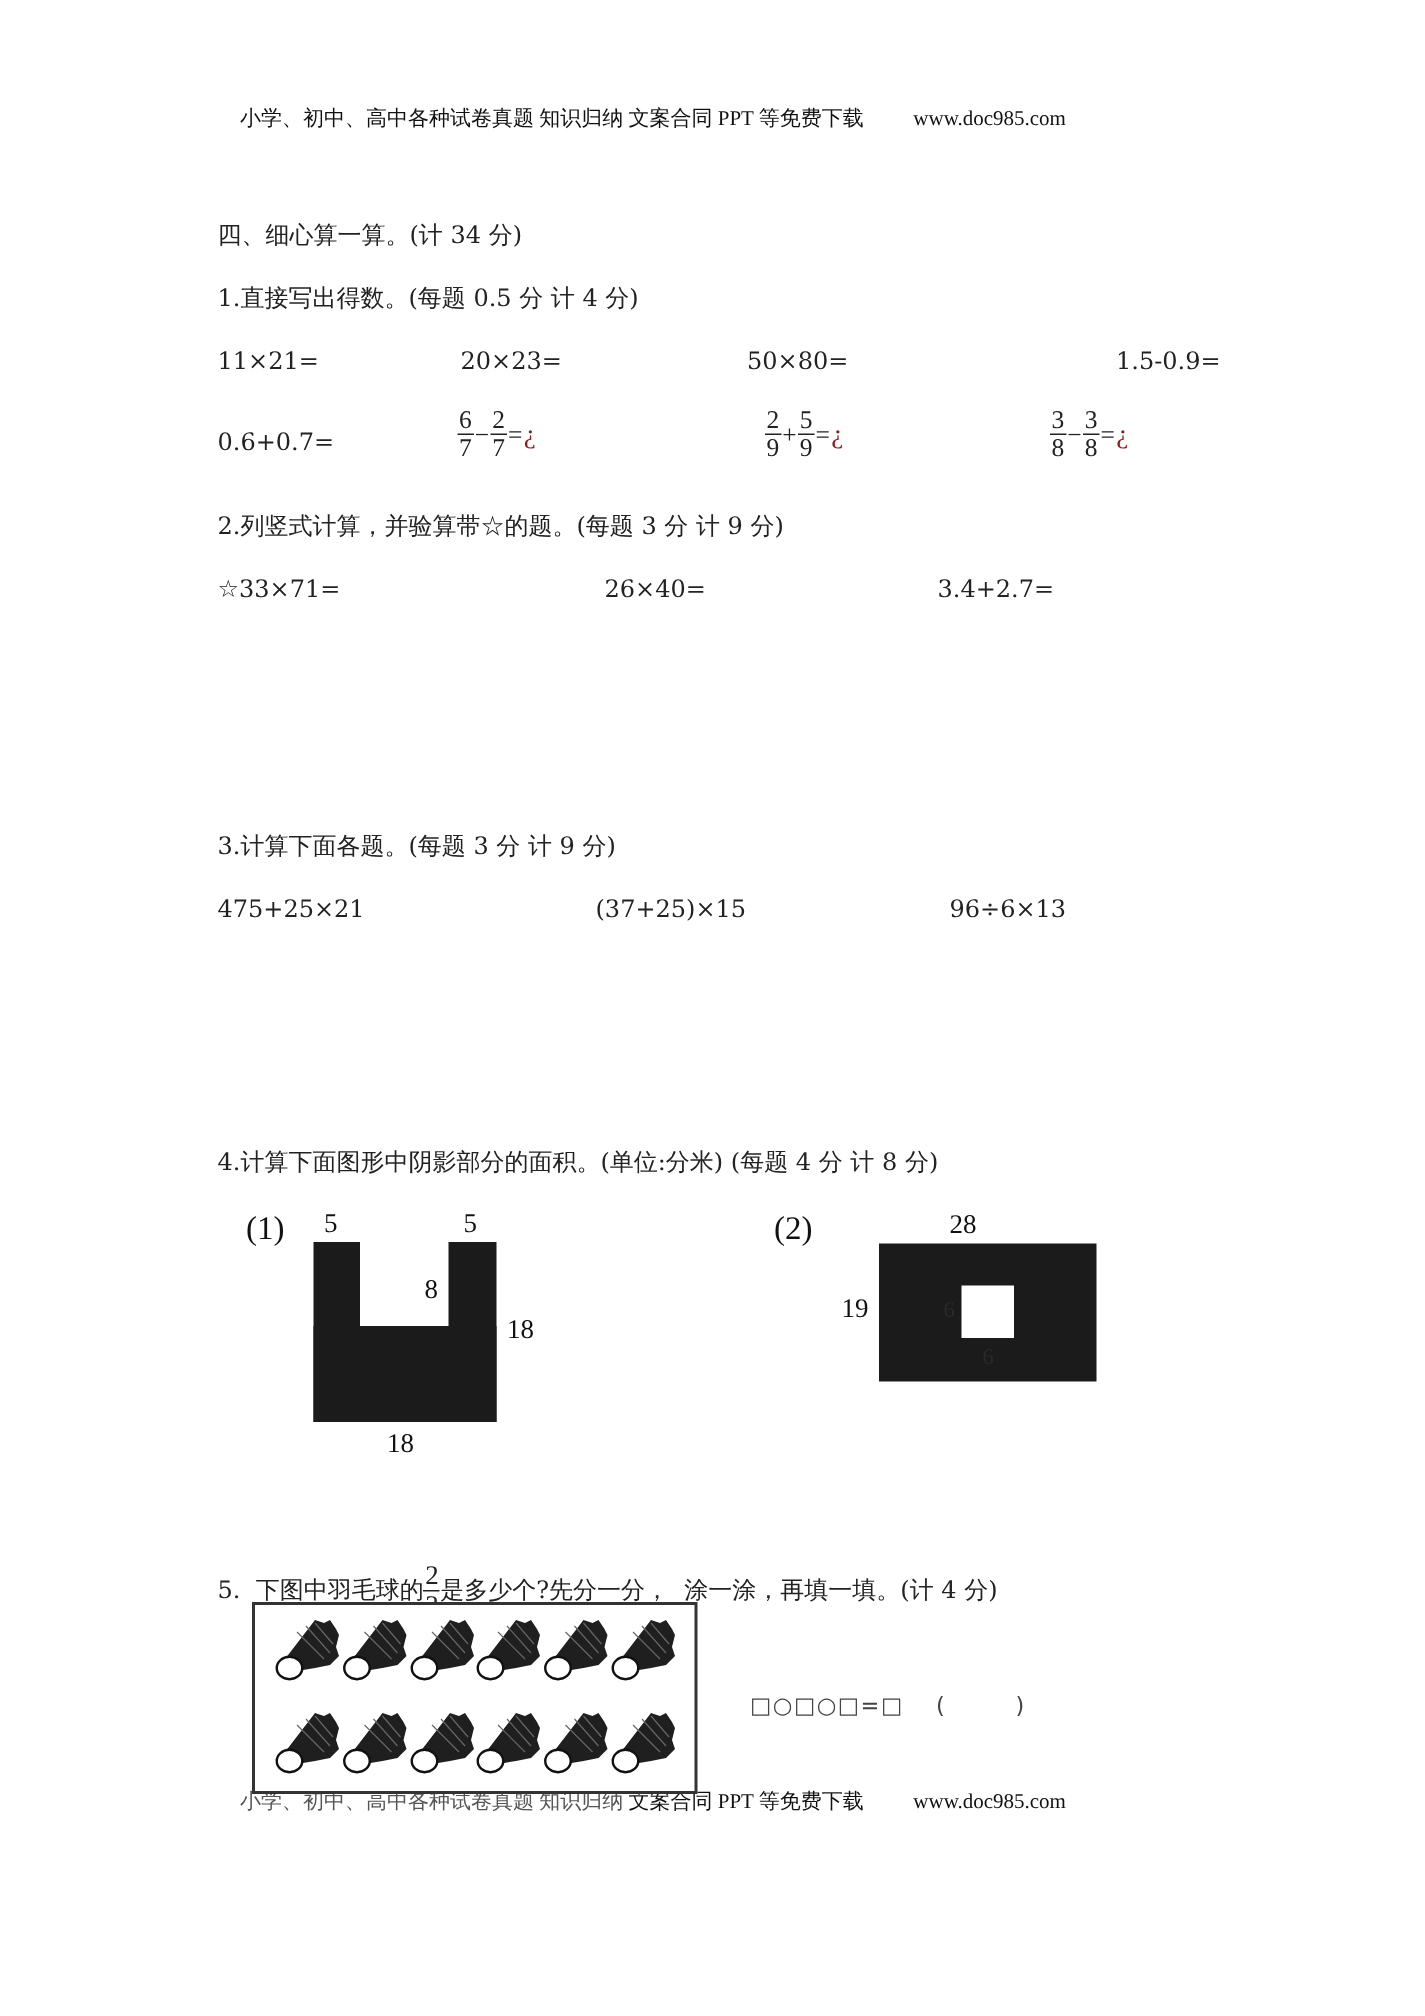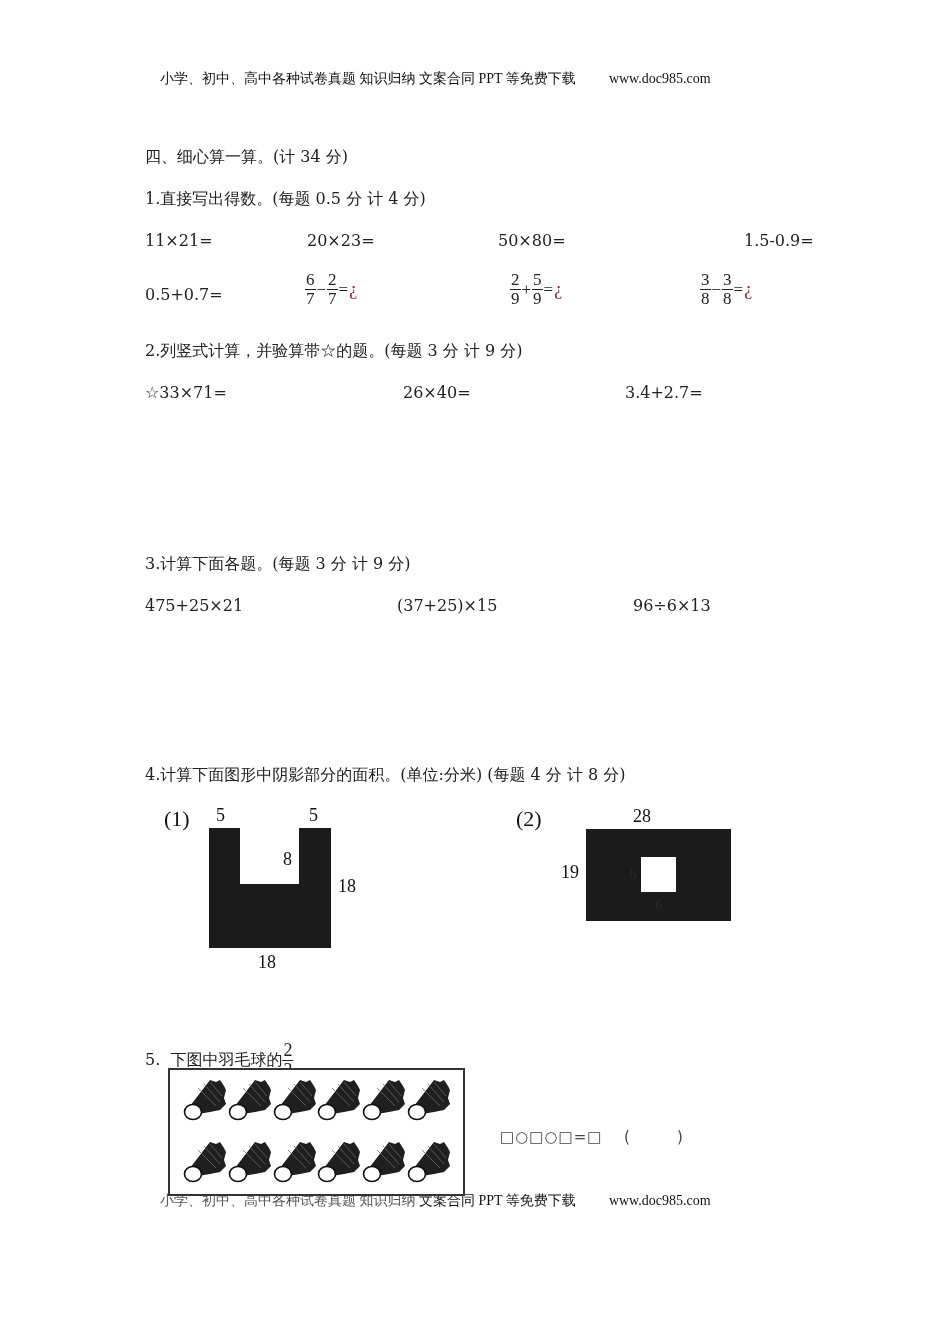--- a/index.html
+++ b/index.html
@@ -27,21 +27,21 @@
   <span>www.doc985.com</span>
 </div>
 
 <div class="abs txt" style="left:145px; top:147px;">四、细心算一算。(计 34 分)</div>
 
 <div class="abs txt" style="left:145px; top:189px;">1.直接写出得数。(每题 0.5 分   计 4 分)</div>
 <div class="abs txt" style="left:145px; top:231px;">11×21=</div>
 <div class="abs txt" style="left:307px; top:231px;">20×23=</div>
 <div class="abs txt" style="left:498px; top:231px;">50×80=</div>
 <div class="abs txt" style="left:708px; top:231px;margin-left:36px;">1.5-0.9=</div>
-<div class="abs txt" style="left:145px; top:285px;">0.5+0.7=</div>
+<div class="abs txt" style="left:145px; top:285px;">0.6+0.7=</div>
 
 <div class="abs" style="left:305px; top:271px;">
   <span class="frac">
       <span class="num">6</span>
       <span>7</span>
     </span><span class="op">−</span><span class="frac">
       <span class="num">2</span>
       <span>7</span>
     </span><span class="op">=</span><span class="q">¿</span>
 </div>
@@ -97,20 +97,21 @@
   <div class="abs fig-label" style="left:129px; top:66px; color:#2a2a2a; font-size:15px;">6</div>
   <div class="abs fig-label" style="left:155px; top:97px; color:#2a2a2a; font-size:15px;">6</div>
 </div>
 
 <div class="abs txt" style="left:145px; top:1018px; display:flex; align-items:center;margin-top:23px;">
   <span style="white-space:pre;">5.  下图中羽毛球的</span>
   <span class="frac" style="font-size:18px; line-height:19px;">
       <span class="num">2</span>
       <span>3</span>
     </span>
+  <span style="white-space:pre;">是多少个?先分一分，  涂一涂，再填一填。(计 4 分)</span>
 </div>
 
 <div class="abs hdr" style="left:160px; top:1192px;">
   <span style="color:#555;">小学、初中、高中各种试卷真题  知识归纳</span>
   <span>文案合同  PPT 等免费下载</span>
   <span style="display:inline-block; width:26px;"></span>
   <span>www.doc985.com</span>
 </div>
 
 <div class="abs shuttle-box" style="left:168px; top:1068px; width:293px; height:124px;">

